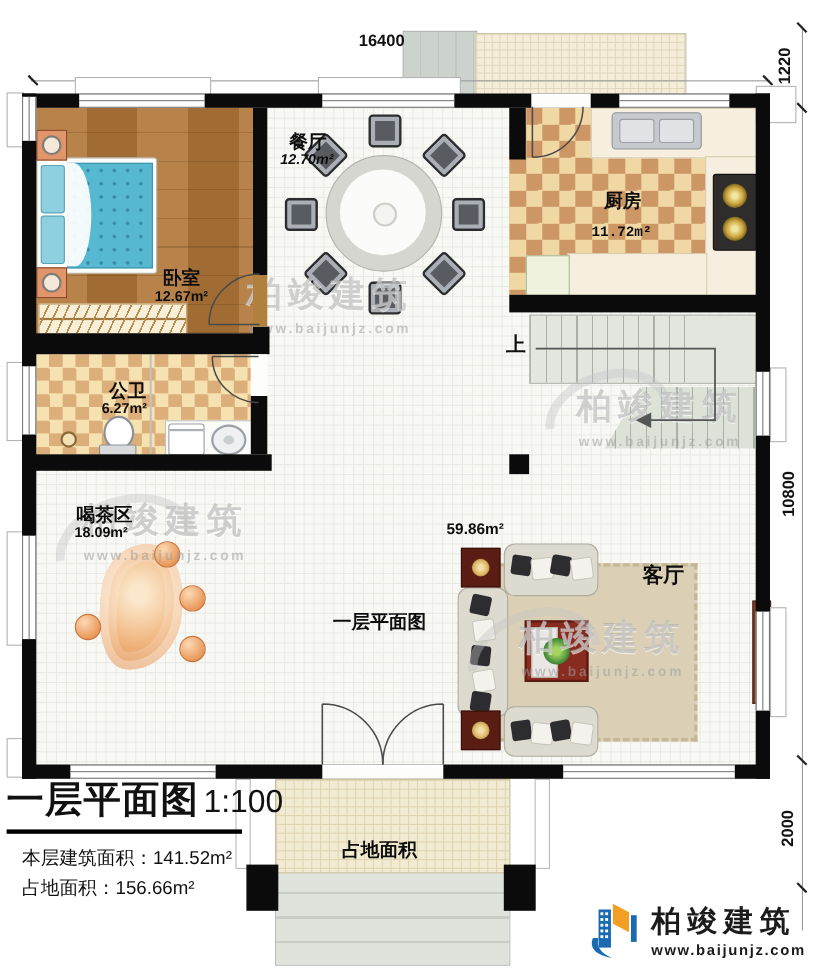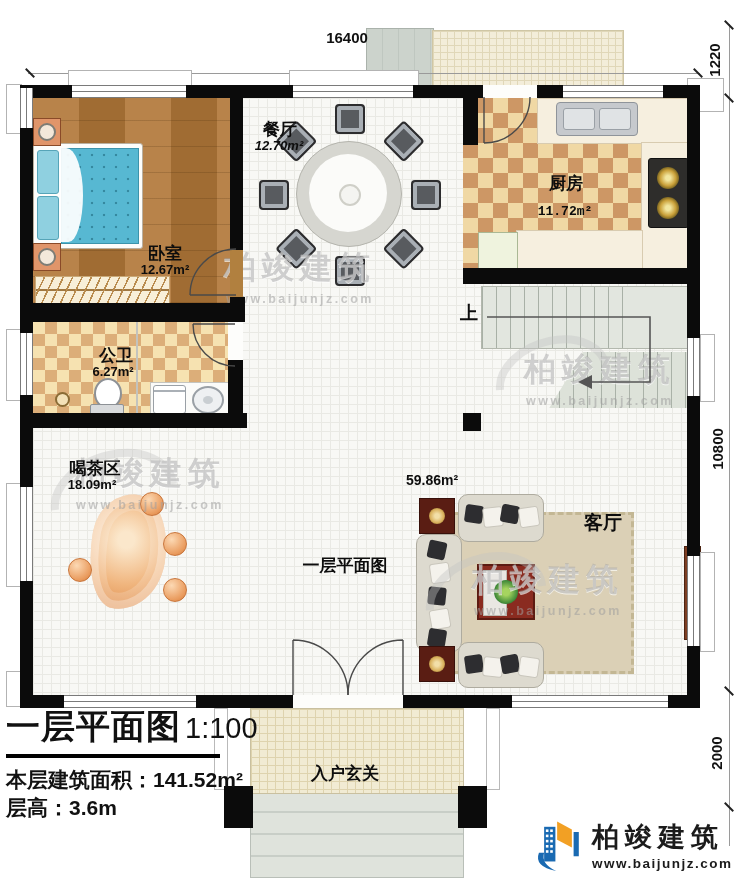--- a/index.html
+++ b/index.html
@@ -119,21 +119,21 @@
   .dim-line{position:absolute;background:#9a9a9a;z-index:20;}
   .tick{position:absolute;width:12px;height:2px;background:#222;transform:rotate(45deg);z-index:21;}
   .dim-txt{position:absolute;transform:translate(-50%,-50%);font-size:15px;font-weight:bold;z-index:21;white-space:nowrap;}
   .dim-txt.rot{transform:translate(-50%,-50%) rotate(-90deg);}
   
   #info{position:absolute;left:6px;top:704px;z-index:45;}
   #info .trow{display:flex;align-items:baseline;}
   #info .t1{font-size:34px;font-weight:bold;letter-spacing:1px;}
   #info .t2{font-size:29px;margin-left:4px;}
   #info .rule{width:214px;height:4px;background:#000;margin:4px 0 8px 0;}
-  #info .srow{font-size:21px;font-weight:bold;line-height:28px;white-space:nowrap;}
+  #info .srow{font-size:17px;font-weight:normal;line-height:28px;white-space:nowrap;margin-left:14px;}
   
   #logo{position:absolute;left:532px;top:816px;display:flex;align-items:center;z-index:45;}
   #logo .txt{margin-left:8px;}
   #logo .brand{font-size:27px;font-weight:900;letter-spacing:6px;color:#1b1b1b;}
   #logo .url{font-size:13.5px;font-weight:bold;letter-spacing:1.5px;color:#1b1b1b;margin-top:1px;}
   svg.overlay{position:absolute;left:0;top:0;z-index:35;pointer-events:none;}
 </style>
 </head>
 <body>
 
@@ -314,21 +314,21 @@
   <div class="area" style="left:279px;top:145px;font-style:italic;">12.70m²</div>
   <div class="lbl" style="left:566px;top:183px;">厨房</div>
   <div class="area" style="left:565px;top:211px;font-family:Liberation Mono, monospace;">11.72m²</div>
   <div class="lbl" style="left:116px;top:355px;">公卫</div>
   <div class="area" style="left:113px;top:371px;">6.27m²</div>
   <div class="lbl" style="left:95px;top:468px;">喝茶区</div>
   <div class="area" style="left:92px;top:484px;">18.09m²</div>
   <div class="area" style="left:432px;top:480px;font-size:14px;">59.86m²</div>
   <div class="lbl" style="left:345px;top:565px;">一层平面图</div>
   <div class="lbl" style="left:603px;top:523px;font-size:19px;">客厅</div>
-  <div class="lbl" style="left:345px;top:773px;">入户玄关</div>
+  <div class="lbl" style="left:345px;top:773px;">占地面积</div>
   <div class="lbl" style="left:469px;top:313px;font-size:18px;">上</div>
 
   <div class="dim-line" style="left:28px;top:73px;width:672px;height:1px;"></div>
   <div class="tick" style="left:24px;top:72px;"></div>
   <div class="tick" style="left:692px;top:72px;"></div>
   <div class="dim-txt" style="left:347px;top:37px;">16400</div>
   <div class="dim-line" style="left:729px;top:24px;width:1px;height:822px;"></div>
   <div class="tick" style="left:723px;top:24px;"></div>
   <div class="tick" style="left:723px;top:97px;"></div>
   <div class="tick" style="left:723px;top:690px;"></div>
@@ -337,21 +337,21 @@
   <div class="dim-txt rot" style="left:717px;top:449px;">10800</div>
   <div class="dim-txt rot" style="left:716px;top:753px;">2000</div>
 
   <div id="info">
     <div class="trow">
       <span class="t1">一层平面图</span>
       <span class="t2">1:100</span>
     </div>
     <div class="rule"></div>
     <div class="srow"><span>本层建筑面积：</span><span>141.52m²</span></div>
-    <div class="srow"><span>层高：</span><span>3.6m</span></div>
+    <div class="srow"><span>占地面积：</span><span>156.66m²</span></div>
   </div>
 
   <div id="logo">
     <svg width="52" height="58" viewBox="0 0 60 66">
       <path d="M8,42 Q2,58 28,63 Q10,55 14,42 Z" fill="#1a6ab2"></path>
       <rect x="14" y="12" width="13" height="40" fill="#1a6ab2"></rect>
       <g fill="#fff">
         <rect x="16" y="15" width="3" height="3"></rect>
           <rect x="21" y="15" width="3" height="3"></rect>
         <rect x="16" y="21" width="3" height="3"></rect>

